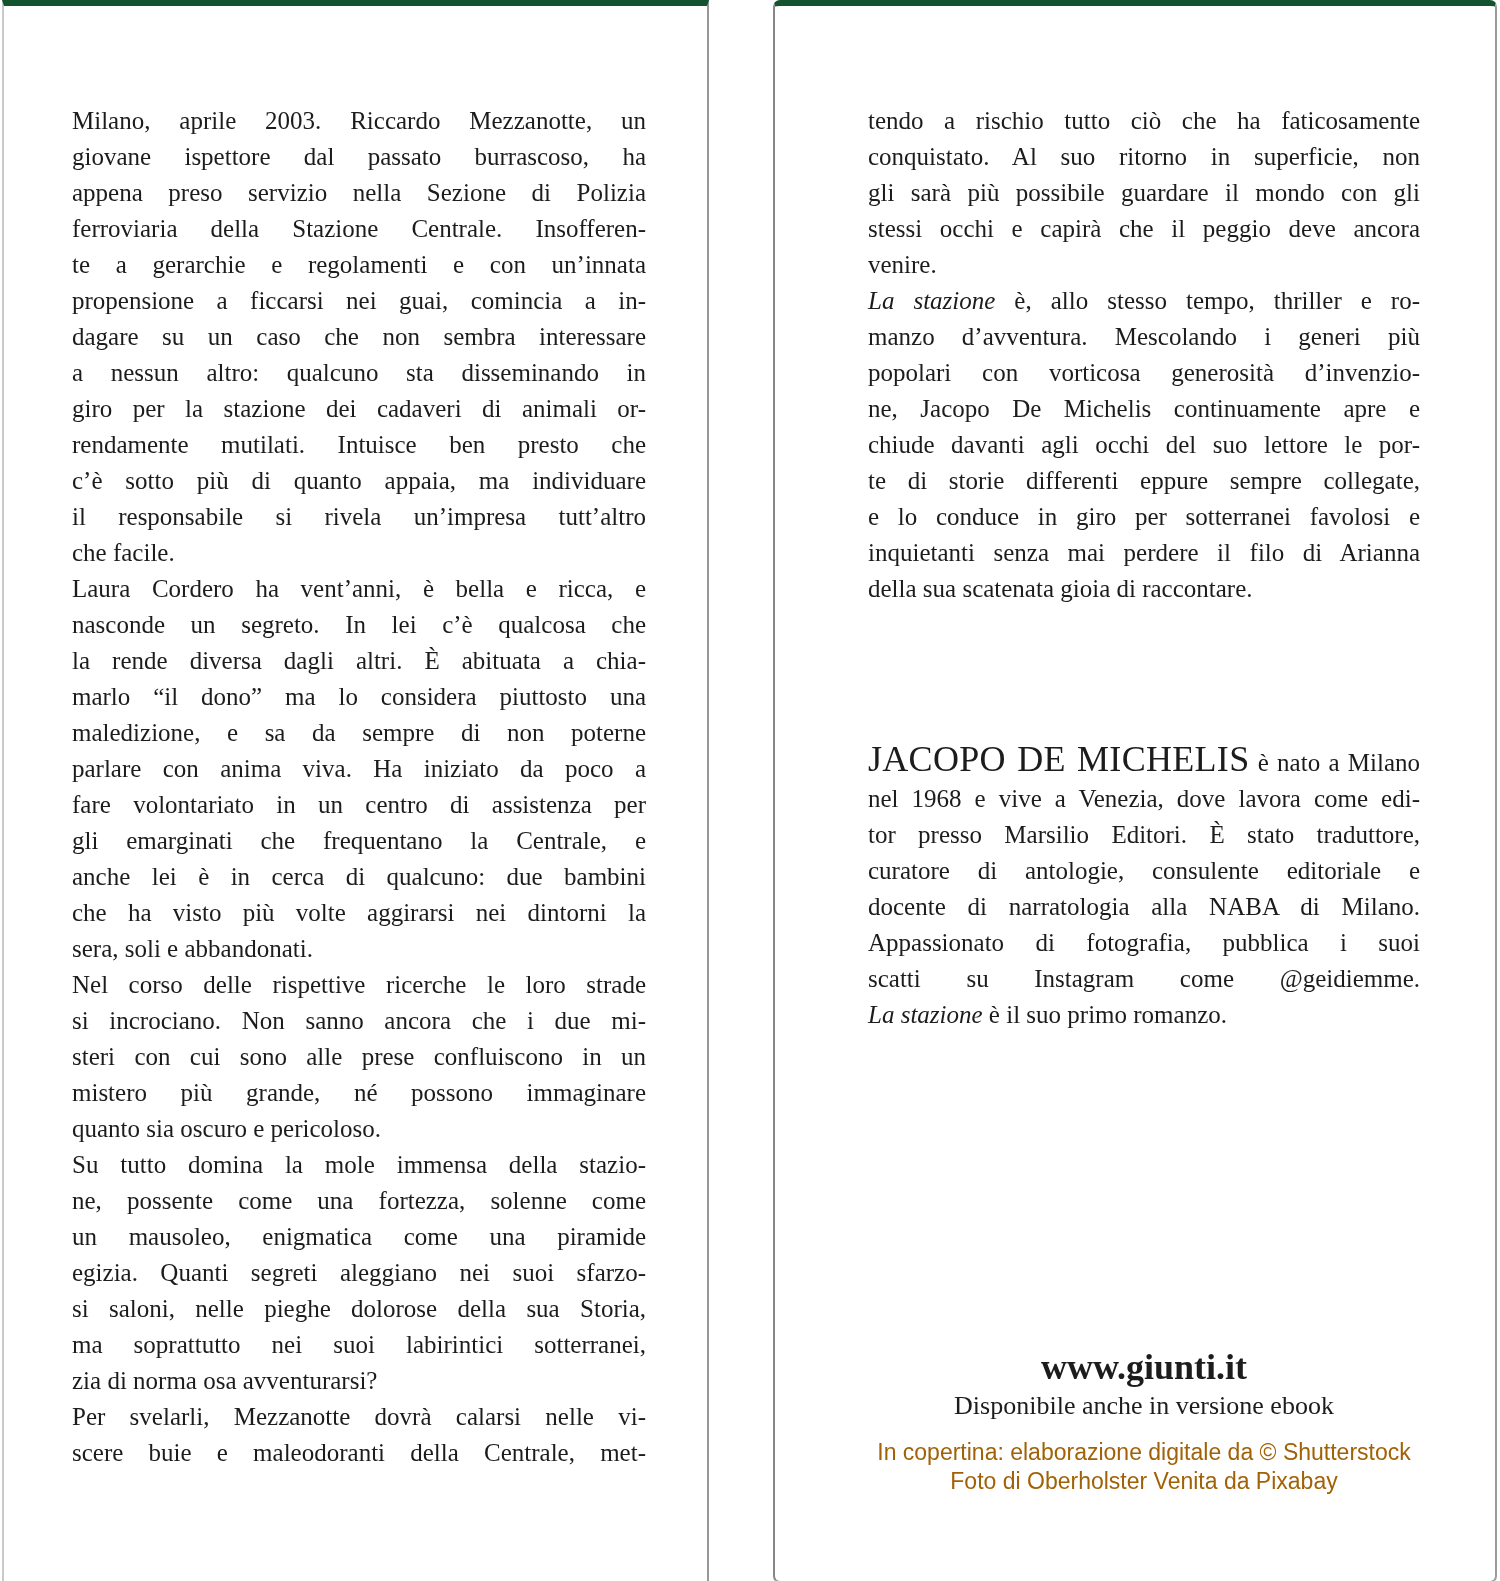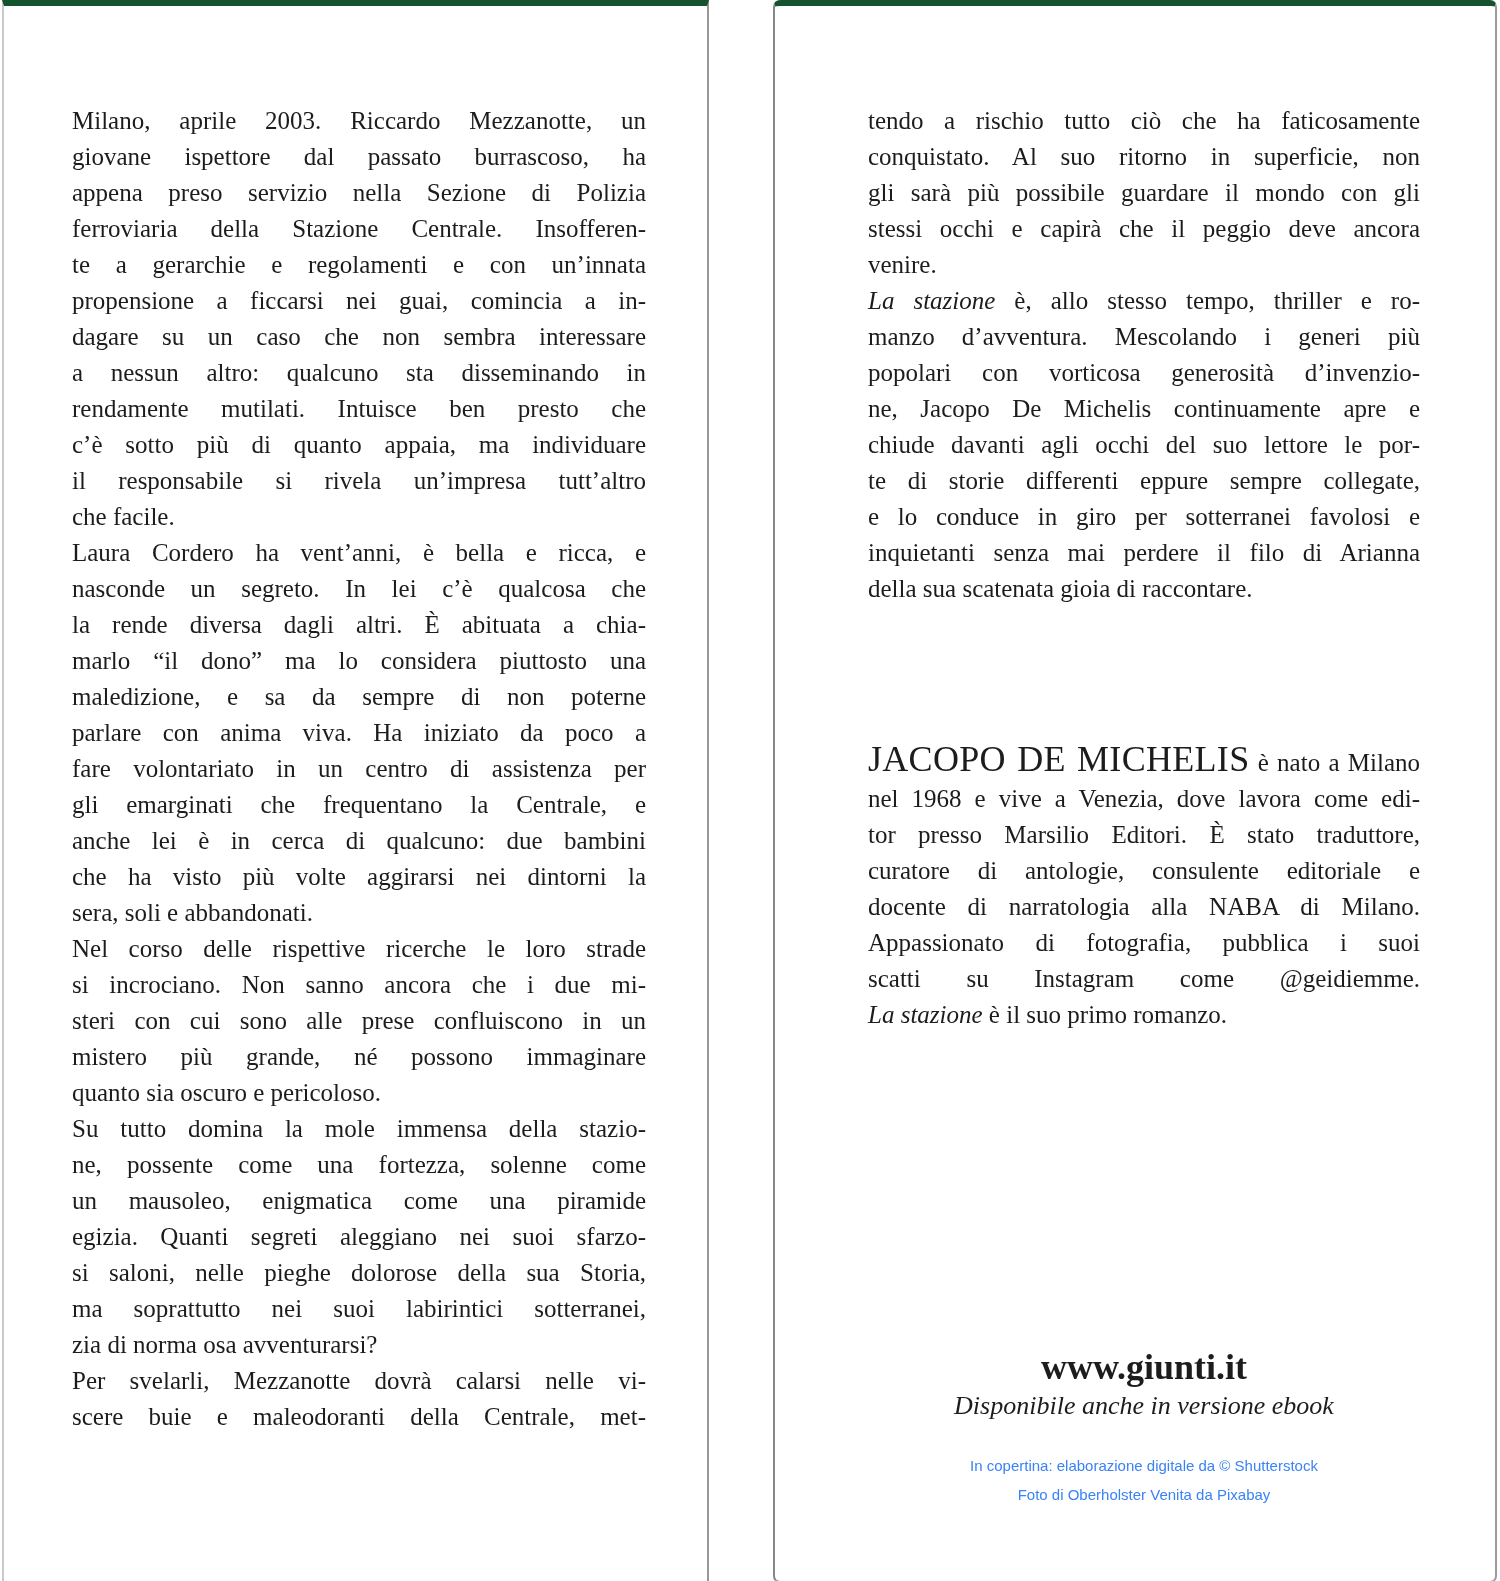--- a/index.html
+++ b/index.html
@@ -67,46 +67,46 @@
   }
   .site {
     font-weight: bold;
     font-size: 36px;
     line-height: 36px;
   }
   .ebook {
     font-size: 26px;
     line-height: 34px;
     margin-top: 4px;
-    font-style: italic;
   }
   .credits {
-    margin-top: 28px;
+    margin-top: 15px;
     font-family: "Liberation Sans", sans-serif;
-    font-size: 15px;
+    font-size: 23px;
     line-height: 29px;
-    color: #3b82f6;
+    color: #a16207;
   }
 </style>
 </head>
 <body>
 
 <div class="page">
 
   <section class="flap left">
     <div class="text-block left-text" id="left-col">
         <div class="para">
           <div class="line">Milano, aprile 2003. Riccardo Mezzanotte, un</div>
           <div class="line">giovane ispettore dal passato burrascoso, ha</div>
           <div class="line">appena preso servizio nella Sezione di Polizia</div>
           <div class="line">ferroviaria della Stazione Centrale. Insofferen-</div>
           <div class="line">te a gerarchie e regolamenti e con un’innata</div>
           <div class="line">propensione a ficcarsi nei guai, comincia a in-</div>
           <div class="line">dagare su un caso che non sembra interessare</div>
           <div class="line">a nessun altro: qualcuno sta disseminando in</div>
+          <div class="line">giro per la stazione dei cadaveri di animali or-</div>
           <div class="line">rendamente mutilati. Intuisce ben presto che</div>
           <div class="line">c’è sotto più di quanto appaia, ma individuare</div>
           <div class="line">il responsabile si rivela un’impresa tutt’altro</div>
           <div class="line last">che facile.</div>
         </div>
         <div class="para">
           <div class="line">Laura Cordero ha vent’anni, è bella e ricca, e</div>
           <div class="line">nasconde un segreto. In lei c’è qualcosa che</div>
           <div class="line">la rende diversa dagli altri. È abituata a chia-</div>
           <div class="line">marlo “il dono” ma lo considera piuttosto una</div>

